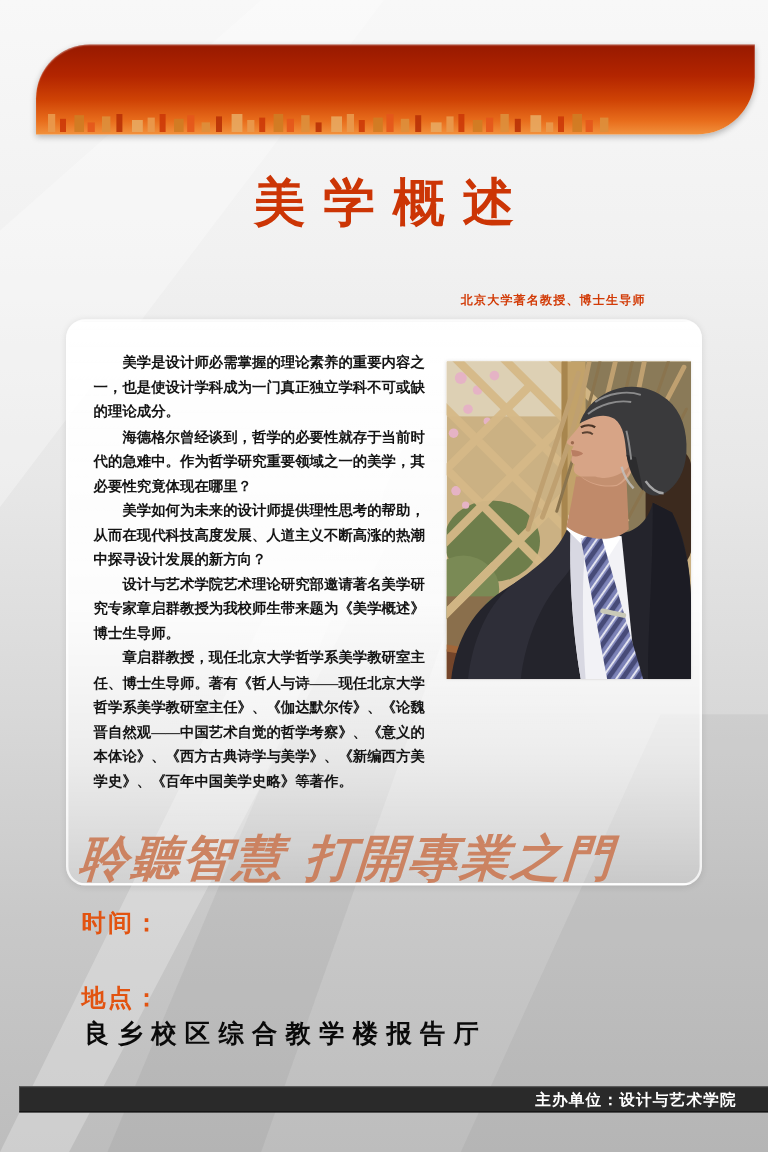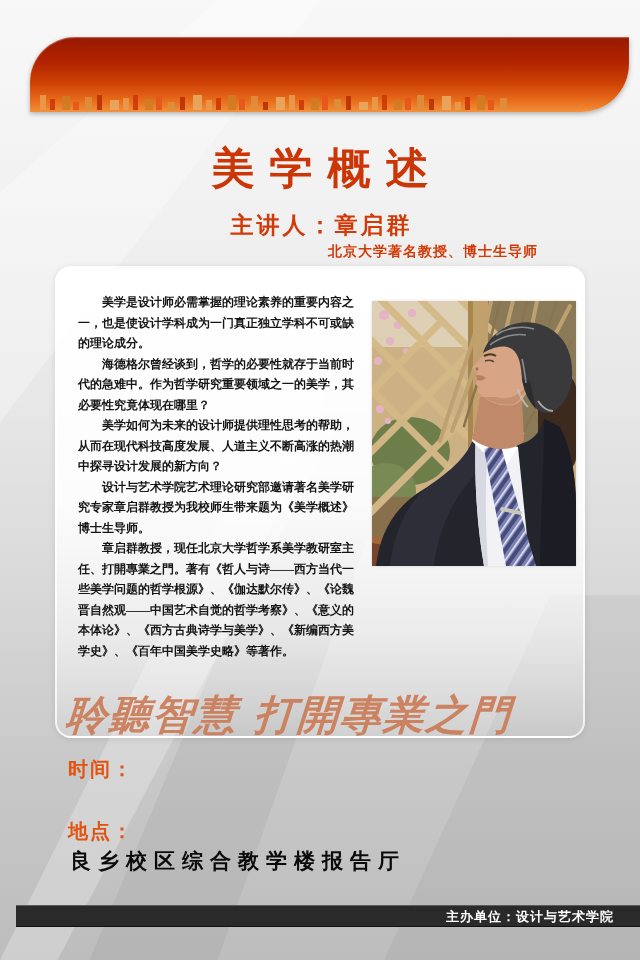--- a/index.html
+++ b/index.html
@@ -34,21 +34,21 @@
     font-family:"DejaVu Serif",serif;font-weight:bold;font-size:43px;
     letter-spacing:15px;text-indent:15px;color:#cc3505;
   }
   .speaker{
     position:absolute;left:0;top:210px;width:100%;text-align:center;
     font-size:23px;font-weight:bold;color:#d23b07;letter-spacing:3px;text-indent:3px;
   }
   .affiliation{
     position:absolute;left:0;top:243px;width:100%;box-sizing:border-box;
     text-align:right;padding-right:102px;
-    font-size:14px;font-weight:bold;color:#d23b07;letter-spacing:1px;
+    font-size:10px;font-weight:bold;color:#d23b07;letter-spacing:1px;
   }
 
   
   .content-box{
     position:absolute;left:55px;top:266px;width:530px;height:472px;
     border-radius:16px;border:2px solid rgba(255,255,255,.75);box-sizing:border-box;
     background:linear-gradient(180deg,rgba(255,255,255,.97) 0%,rgba(255,255,255,.9) 50%,rgba(255,255,255,.55) 78%,rgba(255,255,255,.12) 100%);
     box-shadow:0 1px 6px rgba(0,0,0,.10);
   }
   .intro{
@@ -138,30 +138,29 @@
         <span style="width: 9px; height: 14px; margin-right: 4px; background: rgb(232, 168, 96);"></span>
         <span style="width: 6px; height: 8px; margin-right: 4px; background: rgb(233, 154, 78);"></span>
         <span style="width: 5px; height: 13px; margin-right: 7px; background: rgb(204, 56, 8);"></span>
         <span style="width: 8px; height: 15px; margin-right: 3px; background: rgb(207, 124, 36);"></span>
         <span style="width: 6px; height: 10px; margin-right: 6px; background: rgb(228, 87, 27);"></span>
         <span style="width: 7px; height: 12px; margin-right: 5px; background: rgb(221, 143, 60);"></span>
       </div>
   </div>
 
   <div class="lecture-title">美学概述</div>
-  <div class="speaker">主讲人：章启群</div>
   <div class="affiliation">北京大学著名教授、博士生导师</div>
 
   <div class="content-box">
     <div class="intro">
       <p>美学是设计师必需掌握的理论素养的重要内容之一，也是使设计学科成为一门真正独立学科不可或缺的理论成分。</p>
       <p>海德格尔曾经谈到，哲学的必要性就存于当前时代的急难中。作为哲学研究重要领域之一的美学，其必要性究竟体现在哪里？</p>
       <p>美学如何为未来的设计师提供理性思考的帮助，从而在现代科技高度发展、人道主义不断高涨的热潮中探寻设计发展的新方向？</p>
       <p>设计与艺术学院艺术理论研究部邀请著名美学研究专家章启群教授为我校师生带来题为《美学概述》博士生导师。</p>
-      <p>章启群教授，现任北京大学哲学系美学教研室主任、打開專業之門。著有《哲人与诗——西方当代一些美学问题的哲学根源》、《伽达默尔传》、《论魏晋自然观——中国艺术自觉的哲学考察》、《意义的本体论》、《西方古典诗学与美学》、《新编西方美学史》、《百年中国美学史略》等著作。</p>
+      <p>章启群教授，现任北京大学哲学系美学教研室主任、博士生导师。著有《哲人与诗——现任北京大学哲学系美学教研室主任》、《伽达默尔传》、《论魏晋自然观——中国艺术自觉的哲学考察》、《意义的本体论》、《西方古典诗学与美学》、《新编西方美学史》、《百年中国美学史略》等著作。</p>
     </div>
 
     <div class="photo" role="img" aria-label="speaker portrait">
       <svg width="204" height="265" viewBox="0 0 204 265" xmlns="http://www.w3.org/2000/svg">
 
         <rect x="0" y="0" width="204" height="265" fill="#cbb183"></rect>
         <rect x="0" y="0" width="204" height="46" fill="#ddd0b4"></rect>
         <rect x="104" y="0" width="100" height="160" fill="#8a7a58"></rect>
 
         <ellipse cx="38" cy="150" rx="40" ry="34" fill="#6e7e4b"></ellipse>

